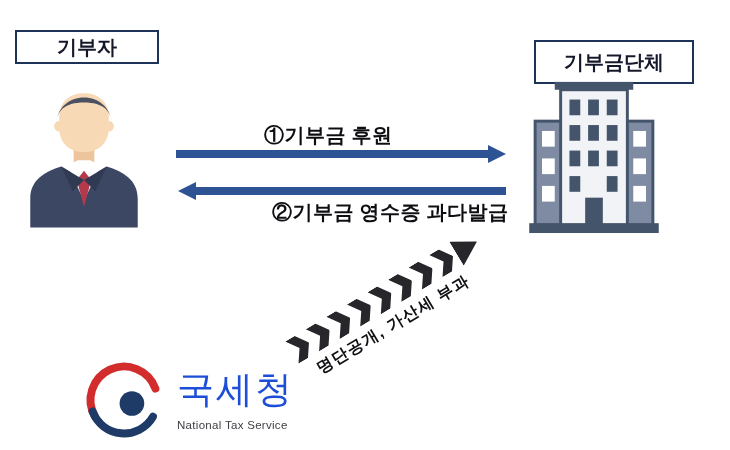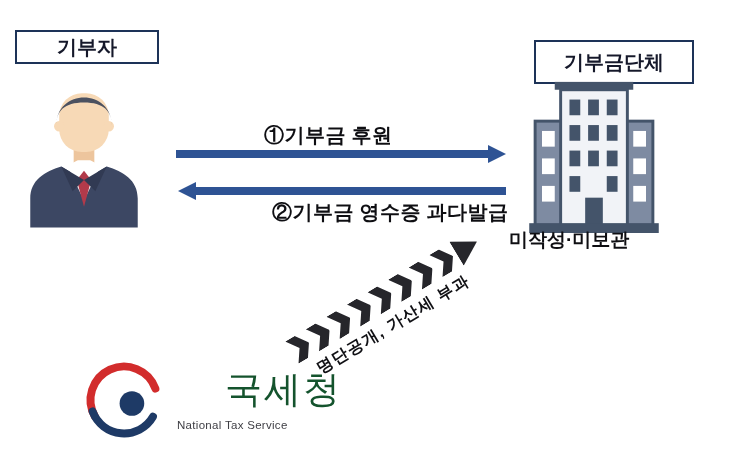--- a/index.html
+++ b/index.html
@@ -45,21 +45,21 @@
   .chevrons{display:flex;gap:4px;align-items:center;}
   .chev{width:20px;height:26px;background:var(--chevron-dark);
     clip-path:polygon(0 0,55% 0,100% 50%,55% 100%,0 100%,45% 50%);}
   .chev.tip{width:24px;height:28px;clip-path:polygon(0 0,100% 50%,0 100%);}
   .penalty-label{font-weight:bold;font-size:16px;color:#101014;margin-top:4px;
     margin-left:14px;letter-spacing:1.5px;white-space:nowrap;}
 
   .nts{position:absolute;left:80px;top:356px;display:flex;align-items:flex-start;}
   .nts-mark{width:88px;height:88px;}
   .nts-text{margin-left:9px;padding-top:9px;}
-  .nts-name{font-size:37px;font-weight:500;color:#14532d;letter-spacing:2px;margin-left:48px;}
+  .nts-name{font-size:37px;font-weight:500;color:#1d4ed8;letter-spacing:2px;}
   .nts-sub{font-size:11.5px;color:#3e3e44;margin-top:4px;letter-spacing:0.3px;}
 </style>
 </head>
 <body>
 
 <div>
 
   <div class="label-box donor-box">
     <span>기부자</span>
   </div>
@@ -117,21 +117,20 @@
   </div>
   <div class="flow-label donation">①기부금 후원</div>
 
   <div class="arrow arrow-left">
     <div class="shaft"></div>
     <div class="head"></div>
   </div>
   <div class="flow-label receipt">②기부금 영수증 과다발급</div>
 
   <div class="statement">
-    <div class="line2">미작성·미보관</div>
   </div>
 
   <div class="penalty-arrow">
     <div class="chevrons">
       <span class="chev"></span>
         <span class="chev"></span>
         <span class="chev"></span>
       <span class="chev"></span>
         <span class="chev"></span>
         <span class="chev"></span>

